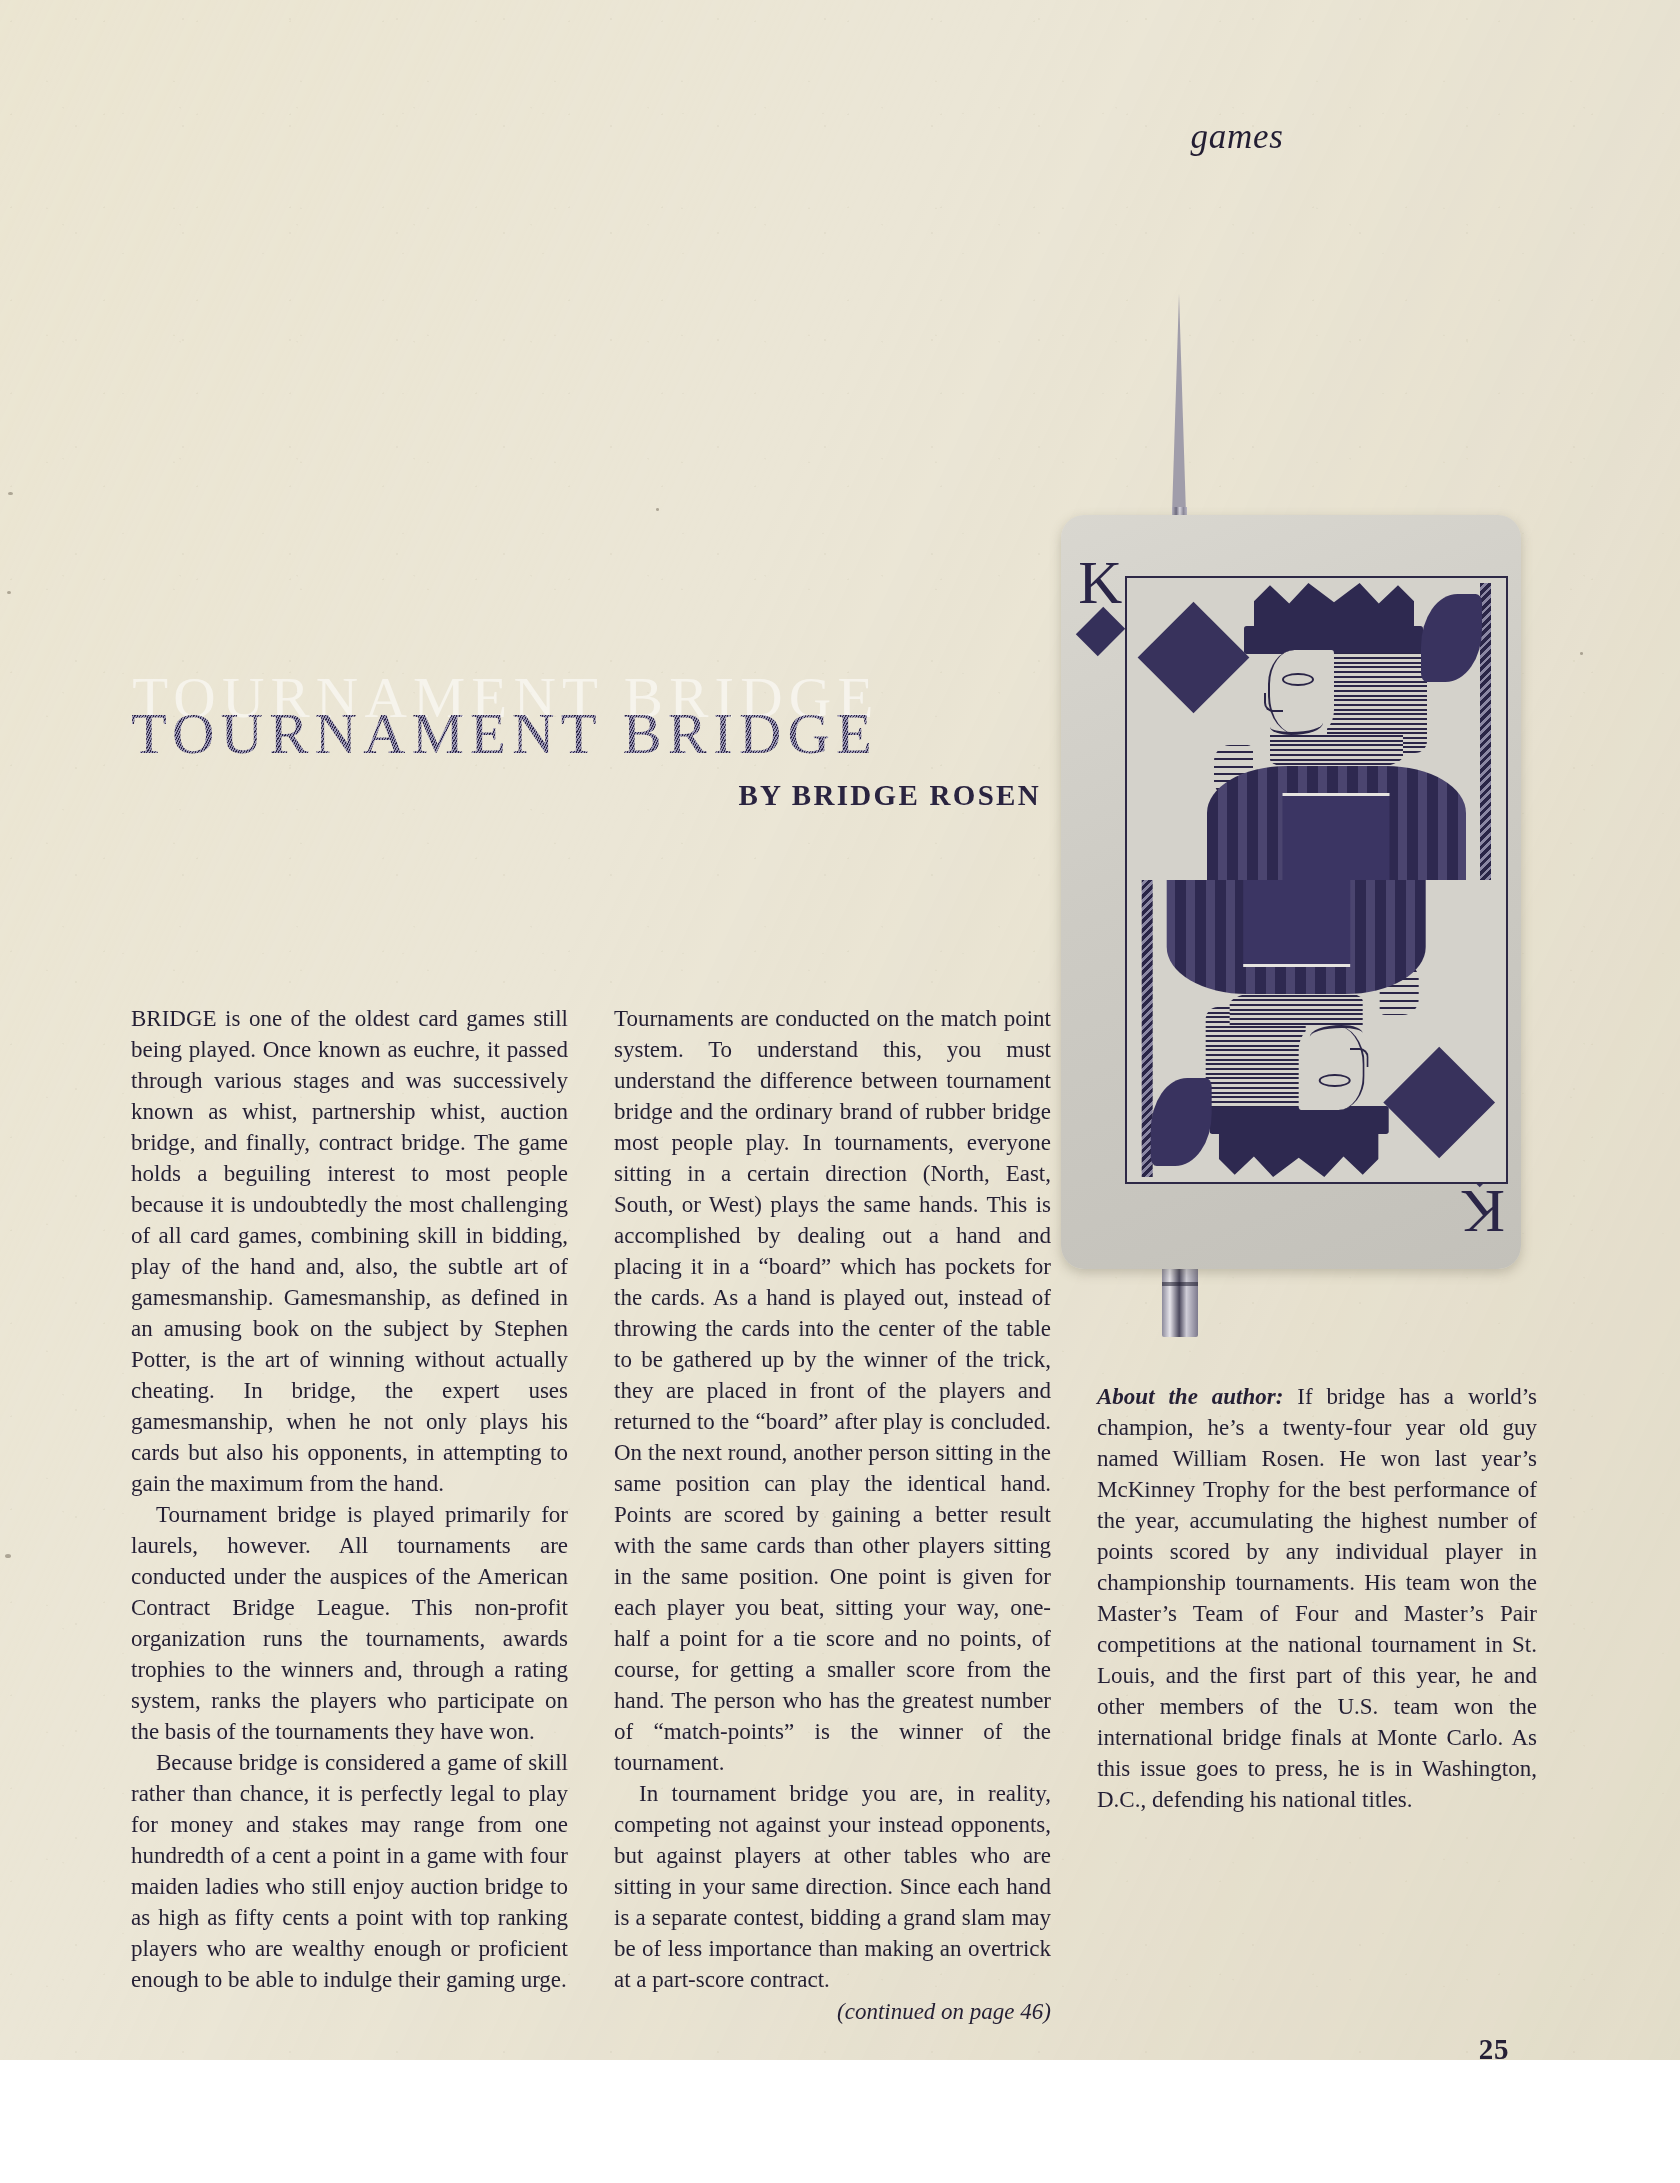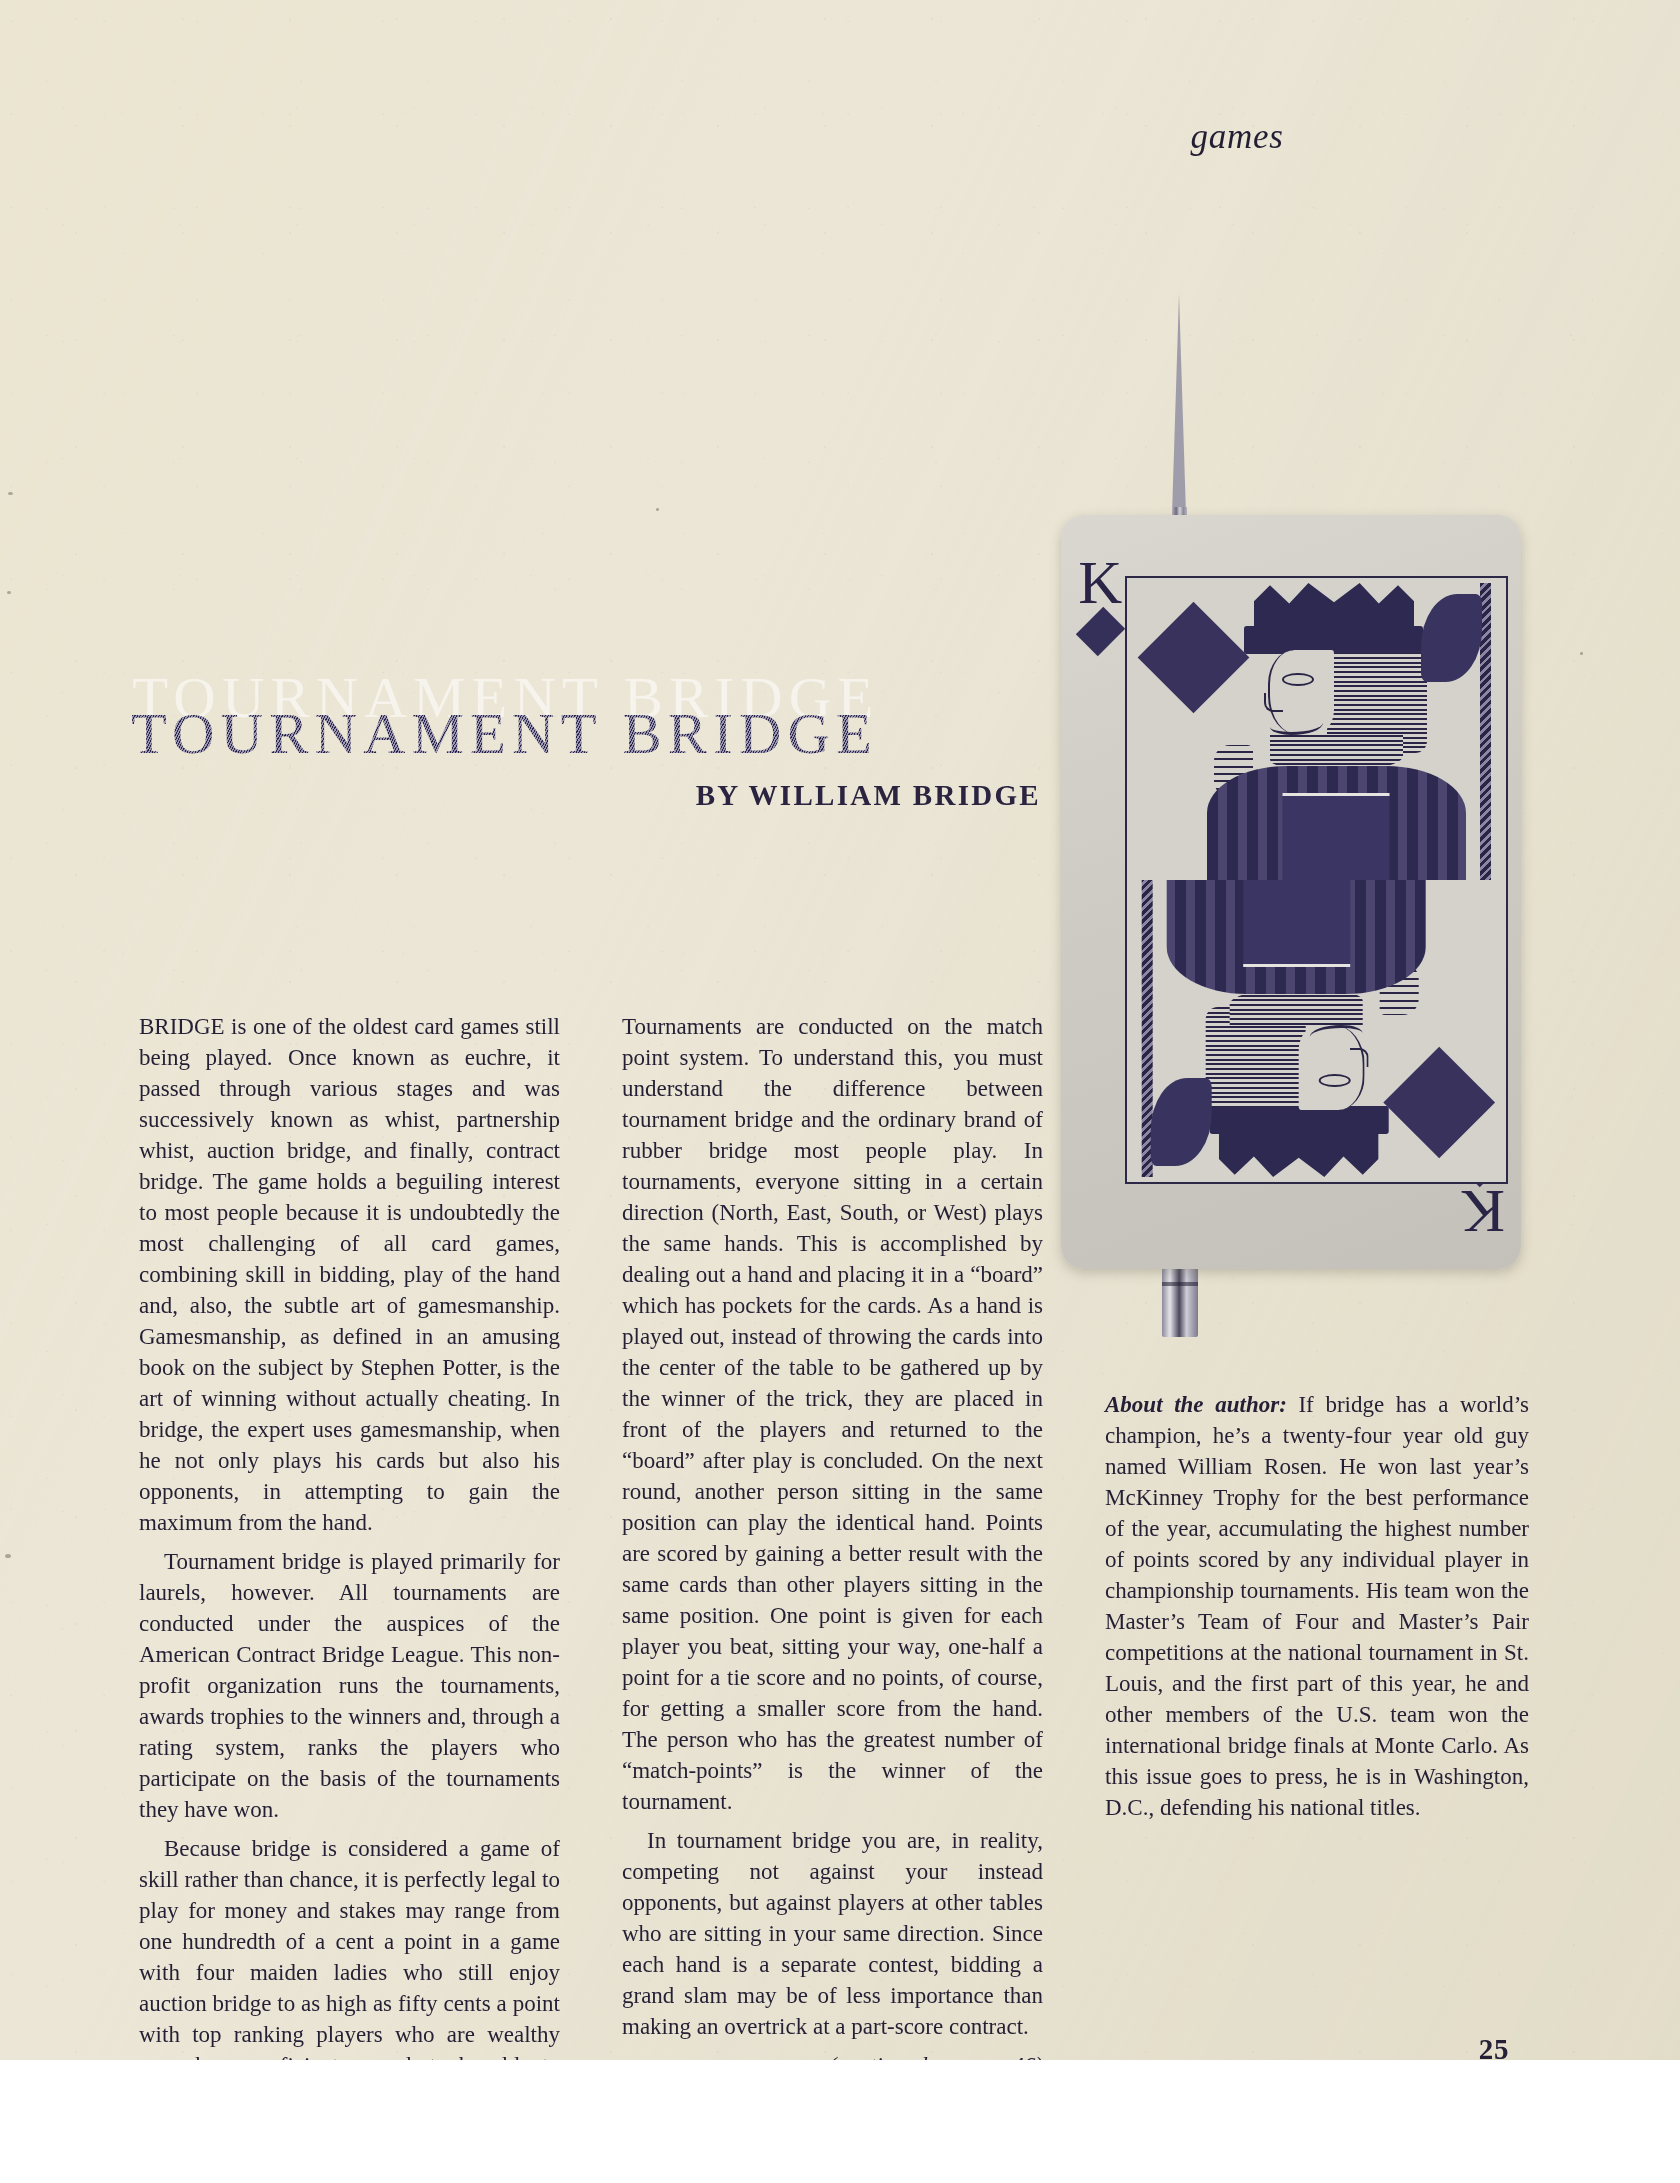--- a/index.html
+++ b/index.html
@@ -124,21 +124,21 @@
     top: 1003px;
     width: 437px;
     font-size: 23px;
     line-height: 31px;
     text-align: justify;
     text-justify: inter-word;
     color: #241f34;
     -webkit-hyphens: none;
     hyphens: none;
   }
-  .col p { margin: 8px; text-indent: 25px; }
+  .col p { margin: 0; text-indent: 25px; }
   .col p.first { text-indent: 0; }
   .col p.cont { text-indent: 0; text-align: right; font-style: italic; margin-top: 1.3px;}
   .col1 { left: 131px; }
   .col2 { left: 614px; }
   .col3 {
     left: 1097px;
     top: 1381px;
     width: 440px;
   }
   .col3 p { text-indent: 0; }
@@ -430,21 +430,21 @@
           <div class="halberd"></div>
           <div class="axe"></div>
         </div>
       </div>
     </div>
   </div>
 
   <div class="headline-shadow" aria-hidden="true">TOURNAMENT BRIDGE</div>
   <h1 class="headline">TOURNAMENT BRIDGE</h1>
 
-  <div class="byline">BY WILLIAM BRIDGE</div>
+  <div class="byline">BY BRIDGE ROSEN</div>
 
   <div class="col col1">
     <p class="first">BRIDGE is one of the oldest card games still being played. Once known as euchre, it passed through various stages and was successively known as whist, partnership whist, auction bridge, and finally, contract bridge. The game holds a beguiling interest to most people because it is undoubtedly the most challenging of all card games, combining skill in bidding, play of the hand and, also, the subtle art of gamesmanship. Gamesmanship, as defined in an amusing book on the subject by Stephen Potter, is the art of winning without actually cheating. In bridge, the expert uses gamesmanship, when he not only plays his cards but also his opponents, in attempting to gain the maximum from the hand.</p>
     <p>Tournament bridge is played primarily for laurels, however. All tournaments are conducted under the auspices of the American Contract Bridge League. This non-profit organization runs the tournaments, awards trophies to the winners and, through a rating system, ranks the players who participate on the basis of the tournaments they have won.</p>
     <p>Because bridge is considered a game of skill rather than chance, it is perfectly legal to play for money and stakes may range from one hundredth of a cent a point in a game with four maiden ladies who still enjoy auction bridge to as high as fifty cents a point with top ranking players who are wealthy enough or proficient enough to be able to indulge their gaming urge.</p>
   </div>
 
   <div class="col col2">
     <p class="first">Tournaments are conducted on the match point system. To understand this, you must understand the difference between tournament bridge and the ordinary brand of rubber bridge most people play. In tournaments, everyone sitting in a certain direction (North, East, South, or West) plays the same hands. This is accomplished by dealing out a hand and placing it in a “board” which has pockets for the cards. As a hand is played out, instead of throwing the cards into the center of the table to be gathered up by the winner of the trick, they are placed in front of the players and returned to the “board” after play is concluded. On the next round, another person sitting in the same position can play the identical hand. Points are scored by gaining a better result with the same cards than other players sitting in the same position. One point is given for each player you beat, sitting your way, one-half a point for a tie score and no points, of course, for getting a smaller score from the hand. The person who has the greatest number of “match-points” is the winner of the tournament.</p>
     <p>In tournament bridge you are, in reality, competing not against your instead opponents, but against players at other tables who are sitting in your same direction. Since each hand is a separate contest, bidding a grand slam may be of less importance than making an overtrick at a part-score contract.</p>

